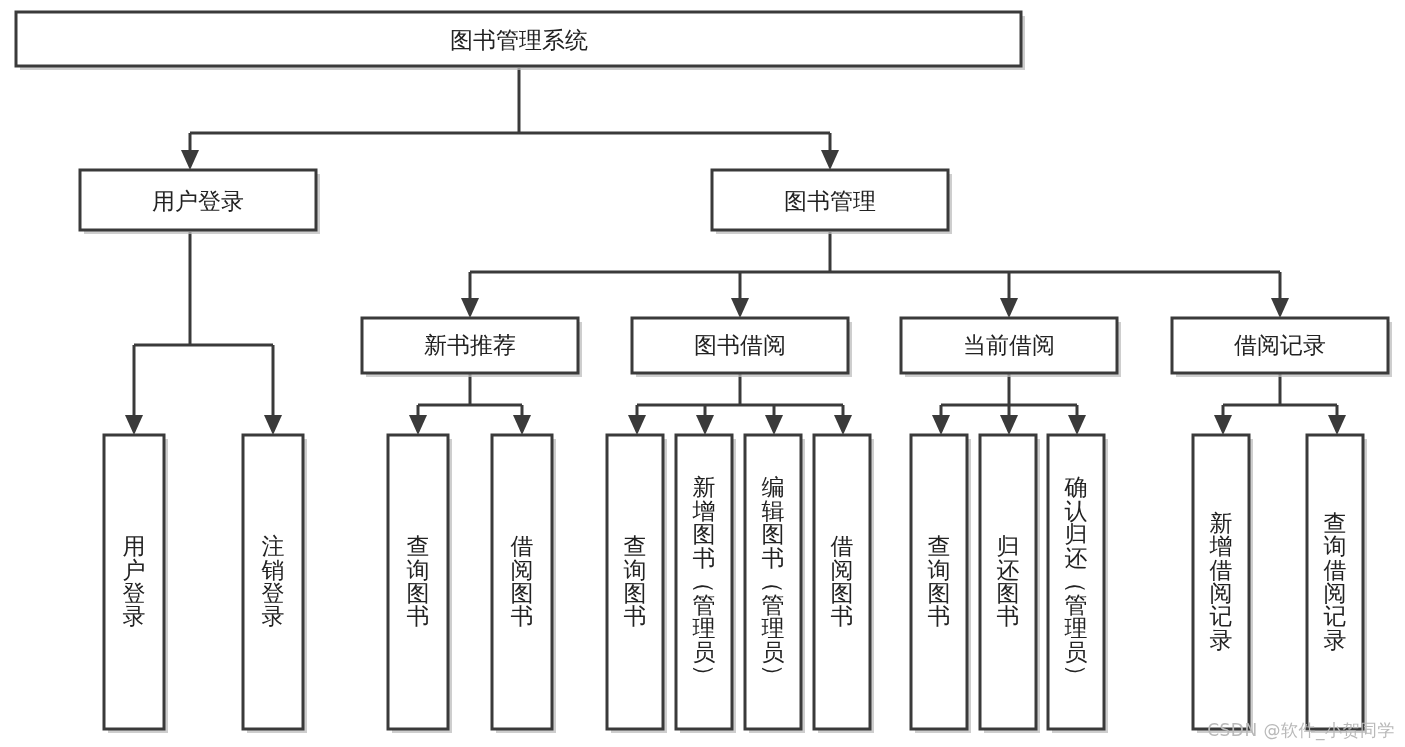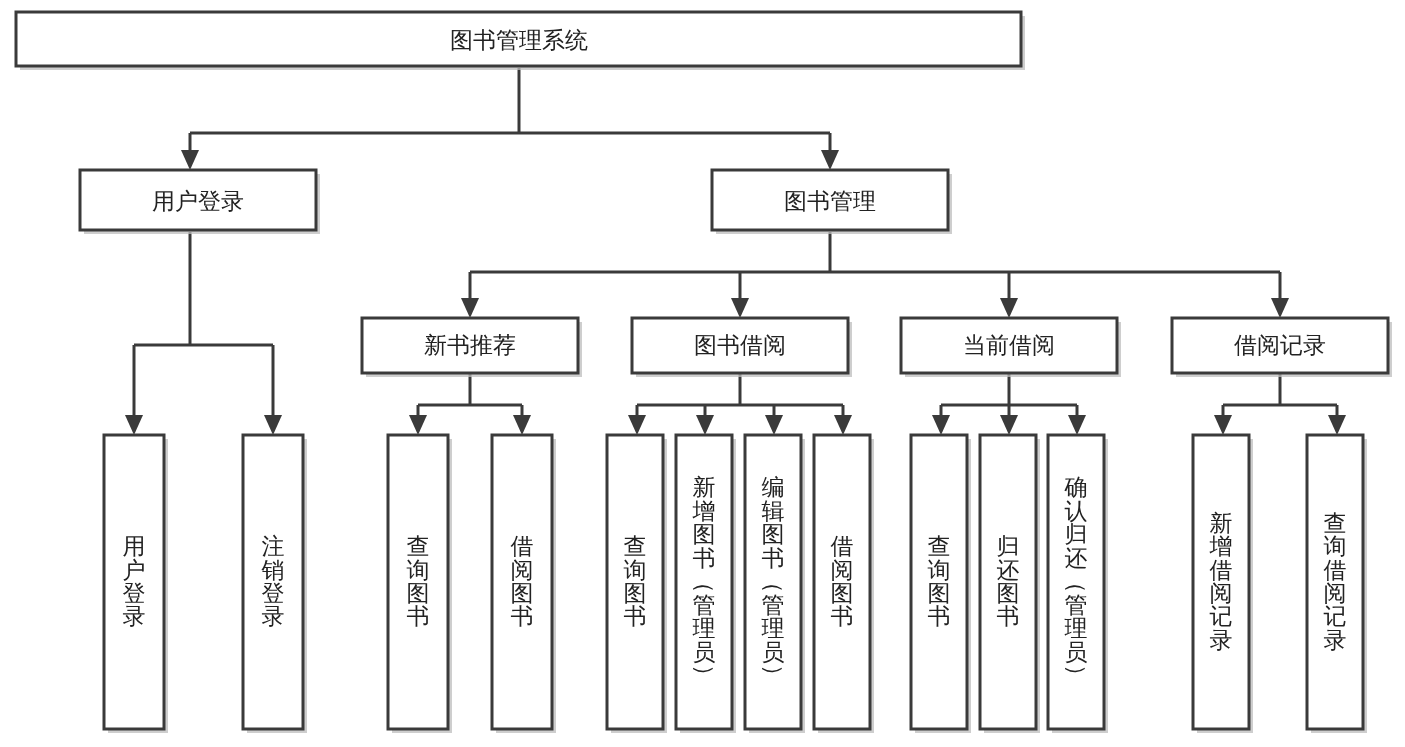--- a/index.html
+++ b/index.html
@@ -350,13 +350,14 @@
     </div>
   <div class="vert-text-wrap" style="left:1307px; top:435px; width:56px; height:294px;">
       <span class="vert-char">查</span>
       <span class="vert-char">询</span>
       <span class="vert-char">借</span>
       <span class="vert-char">阅</span>
       <span class="vert-char">记</span>
       <span class="vert-char">录</span>
     </div>
 
+  <div class="watermark">CSDN @软件_小贺同学</div>
 </div>
 
 </body></html>

